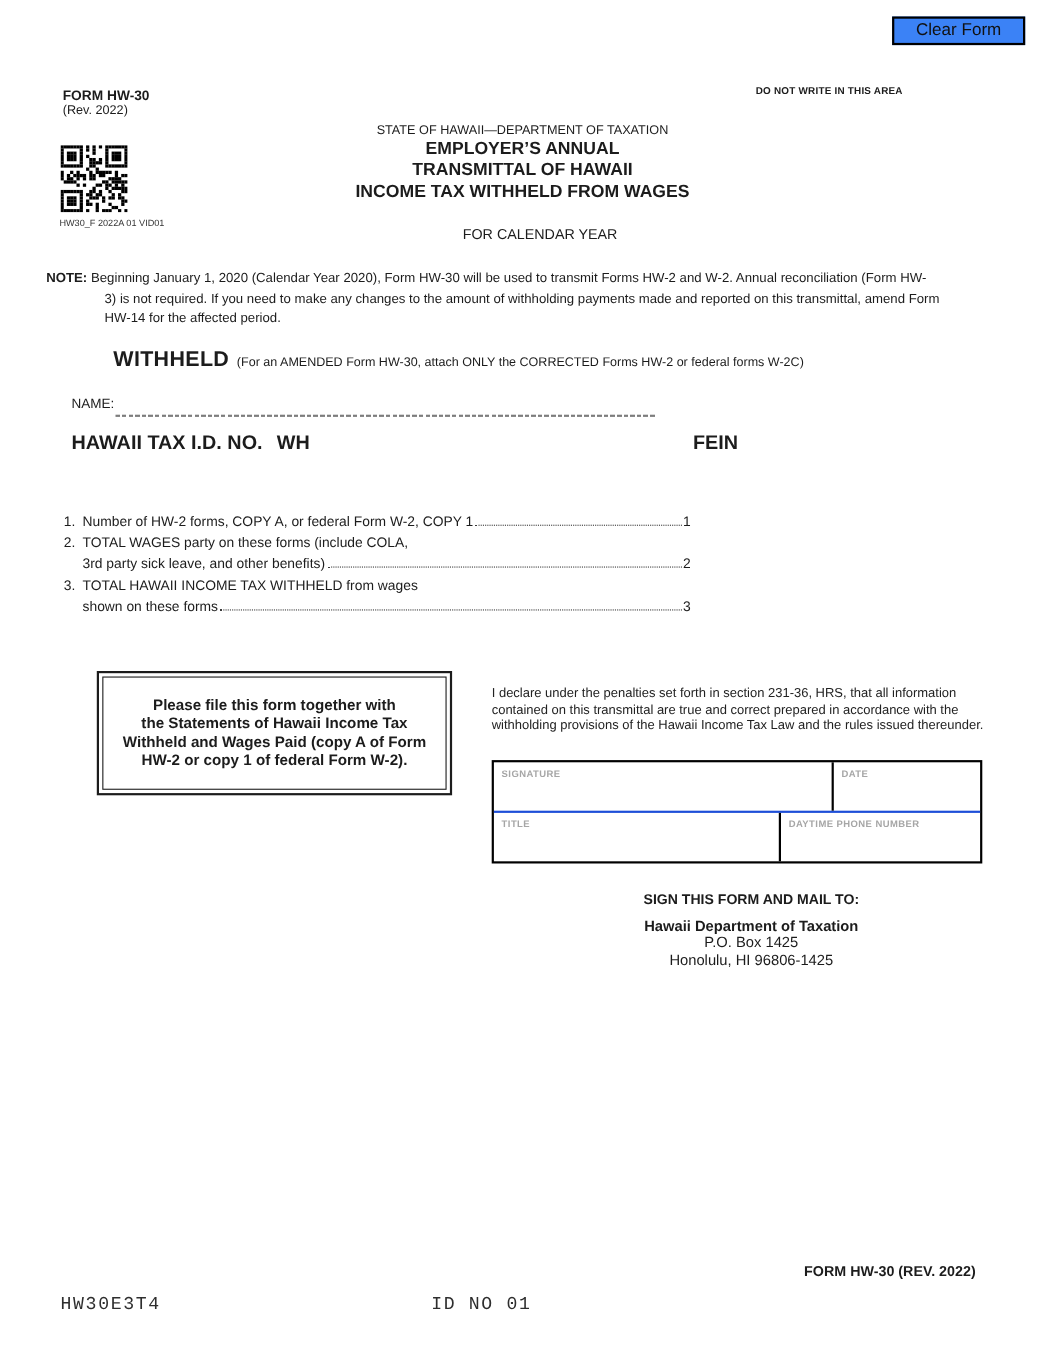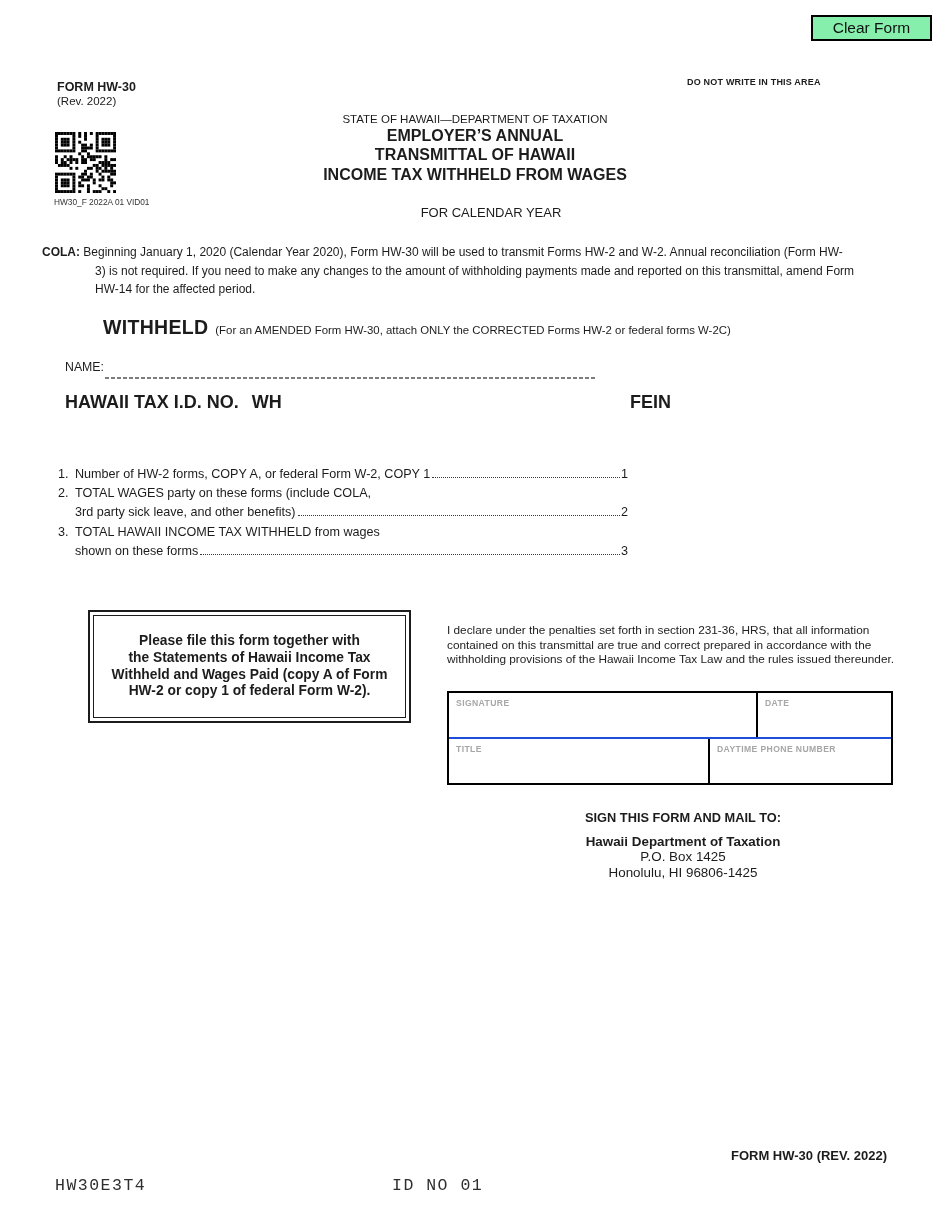--- a/index.html
+++ b/index.html
@@ -4,21 +4,21 @@
 <style>
   * { margin:0; padding:0; box-sizing:border-box; }
   html,body { background:#ffffff; }
   .page {
     position:relative; width:950px; height:1230px; background:#ffffff;
     font-family:"Liberation Sans", sans-serif; color:#1c1c1c; overflow:hidden;
   }
   
   .clear-form {
     position:absolute; left:811px; top:15px; width:121px; height:26px;
-    background:#86efac; border:2.5px solid #000; font-family:"Liberation Sans",sans-serif;
+    background:#3b82f6; border:2.5px solid #000; font-family:"Liberation Sans",sans-serif;
     font-size:15.5px; color:#111; text-align:center; line-height:20px; cursor:pointer;
   }
   
   .form-no  { position:absolute; left:57px; top:80px;  font-size:12.5px; font-weight:bold; }
   .form-rev { position:absolute; left:57px; top:95px;  font-size:11.5px; }
   .dnw      { position:absolute; left:687px; top:77px; font-size:9px; font-weight:bold; letter-spacing:.2px; }
   
   .qr { position:absolute; left:55px; top:132px; width:61px; height:61px; }
   .qr rect { fill:#000; }
   .qr-caption { position:absolute; left:54px; top:197px; font-size:8.3px; color:#333; }
@@ -312,21 +312,21 @@
 
   <div class="title-block">
     <div class="agency">STATE OF HAWAII—DEPARTMENT OF TAXATION</div>
     <div class="title-bold">EMPLOYER’S ANNUAL</div>
     <div class="title-bold">TRANSMITTAL OF HAWAII</div>
     <div class="title-bold">INCOME TAX WITHHELD FROM WAGES</div>
   </div>
   <div class="cal-year">FOR CALENDAR YEAR</div>
 
   <div class="note">
-    <div><span class="note-label">COLA:</span> <span class="note-italic">Beginning January 1, 2020 (Calendar Year 2020), Form HW-30 will be used to transmit Forms HW-2 and W-2. Annual reconciliation (Form HW-</span></div>
+    <div><span class="note-label">NOTE:</span> <span class="note-italic">Beginning January 1, 2020 (Calendar Year 2020), Form HW-30 will be used to transmit Forms HW-2 and W-2. Annual reconciliation (Form HW-</span></div>
     <div class="note-cont note-italic">3) is not required. If you need to make any changes to the amount of withholding payments made and reported on this transmittal, amend Form</div>
     <div class="note-cont note-italic">HW-14 for the affected period.</div>
   </div>
 
   <div class="amended-row">
     <span class="amended-word">WITHHELD</span>
     <span class="amended-inst">(For an AMENDED Form HW-30, attach ONLY the CORRECTED Forms HW-2 or federal forms W-2C)</span>
   </div>
 
   <div class="name-label">NAME:</div>

